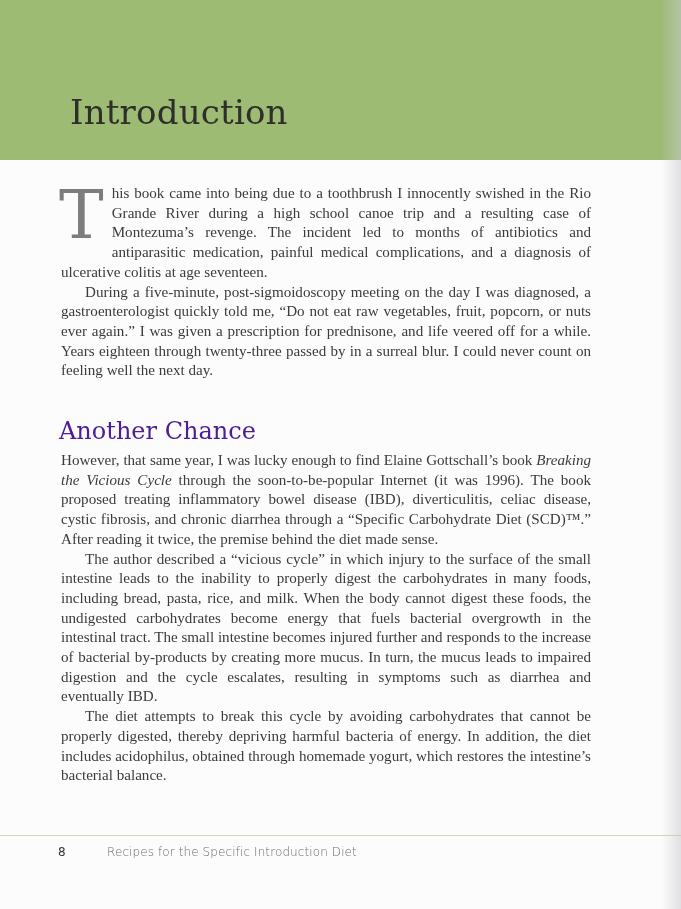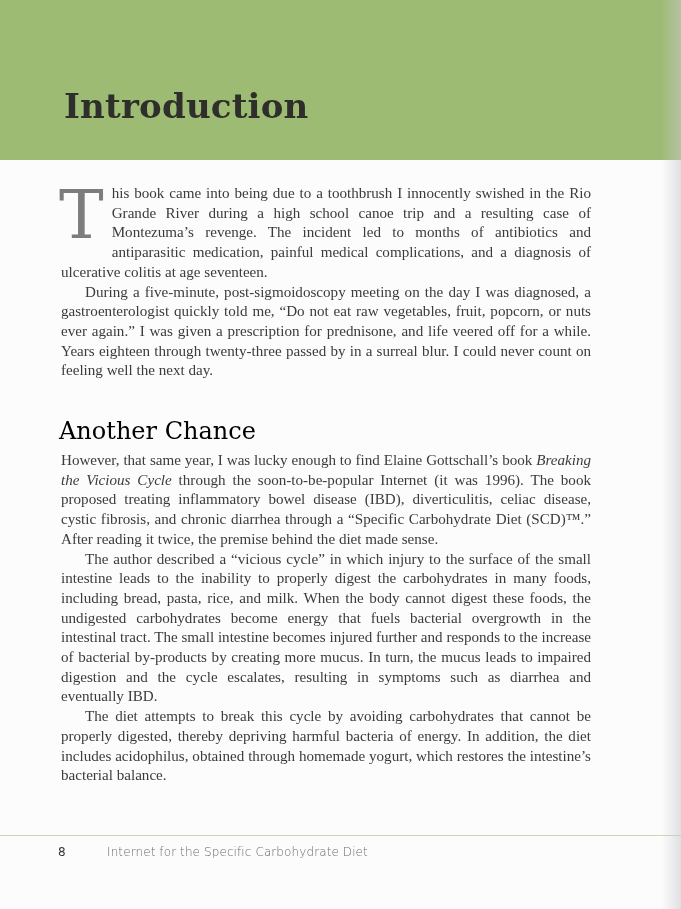--- a/index.html
+++ b/index.html
@@ -15,41 +15,41 @@
       background: linear-gradient(to right, rgba(255,255,255,0), rgba(200,200,205,0.55));
       pointer-events: none;
     }
     .header-band {
       position: absolute; left: 0; top: 0; width: 681px; height: 160px;
       background: #9dbb73;
     }
     .header-band .chapter-title {
       position: absolute; left: 62px; top: 84px;
       font-family: "DejaVu Serif", "Liberation Serif", serif;
-      font-size: 34px; font-weight: bold; color: #2e2e2a;
+      font-size: 34px; font-weight: normal; color: #2e2e2a;
       letter-spacing: 0.2px;
-      margin: 2px;
+      margin: 8px;
     }
     .body-text {
       position: absolute; left: 61px; top: 184px; width: 530px;
       font-family: "Liberation Serif", "DejaVu Serif", serif;
       font-size: 15.1px; line-height: 19.7px; color: #3b3b3b;
     }
     .body-text p { margin: 0; text-align: justify; text-align-last: left; }
     .body-text p.indent { text-indent: 24px; }
     .dropcap {
       float: left;
       font-family: "DejaVu Serif", "Liberation Serif", serif;
       font-size: 67px; line-height: 56px; color: #7d7d7d;
       margin: 3px 8px 0 -2px; padding: 0;
       height: 58px;
     }
     .section-heading {
       font-family: "DejaVu Serif", "Liberation Serif", serif;
-      font-size: 24px; font-weight: normal; color: #000000;
+      font-size: 24px; font-weight: normal; color: #4c1d95;
       margin: 36px 0 6px -2px; line-height: 28px;
     }
     .italic { font-style: italic; }
     .footer-rule {
       position: absolute; left: 0; top: 835px; width: 681px; height: 1px;
       background: #c9d9b2;
     }
     .footer {
       position: absolute; left: 0; top: 845px; width: 681px; height: 20px;
       font-family: "DejaVu Sans", "Liberation Sans", sans-serif;
@@ -72,16 +72,16 @@
   <h2 class="section-heading">Another Chance</h2>
 
   <p><span>However, that same year, I was lucky enough to find Elaine Gottschall’s book </span><span class="italic">Breaking the Vicious Cycle</span><span> through the soon-to-be-popular Internet (it was 1996). The book proposed treating inflammatory bowel disease (IBD), diverticulitis, celiac disease, cystic fibrosis, and chronic diarrhea through a “Specific Carbohydrate Diet (SCD)™.” After reading it twice, the premise behind the diet made sense.</span></p>
   <p class="indent">The author described a “vicious cycle” in which injury to the surface of the small intestine leads to the inability to properly digest the carbohydrates in many foods, including bread, pasta, rice, and milk. When the body cannot digest these foods, the undigested carbohydrates become energy that fuels bacterial overgrowth in the intestinal tract. The small intestine becomes injured further and responds to the increase of bacterial by-products by creating more mucus. In turn, the mucus leads to impaired digestion and the cycle escalates, resulting in symptoms such as diarrhea and eventually IBD.</p>
   <p class="indent">The diet attempts to break this cycle by avoiding carbohydrates that cannot be properly digested, thereby depriving harmful bacteria of energy. In addition, the diet includes acidophilus, obtained through homemade yogurt, which restores the intestine’s bacterial balance.</p>
 </div>
 
 <div class="footer-rule"></div>
 <div class="footer">
   <span class="page-number">8</span>
-  <span class="running-title">Internet for the Specific Carbohydrate Diet</span>
+  <span class="running-title">Recipes for the Specific Introduction Diet</span>
 </div>
 
 <div class="page-edge"></div>
 
 </body></html>

